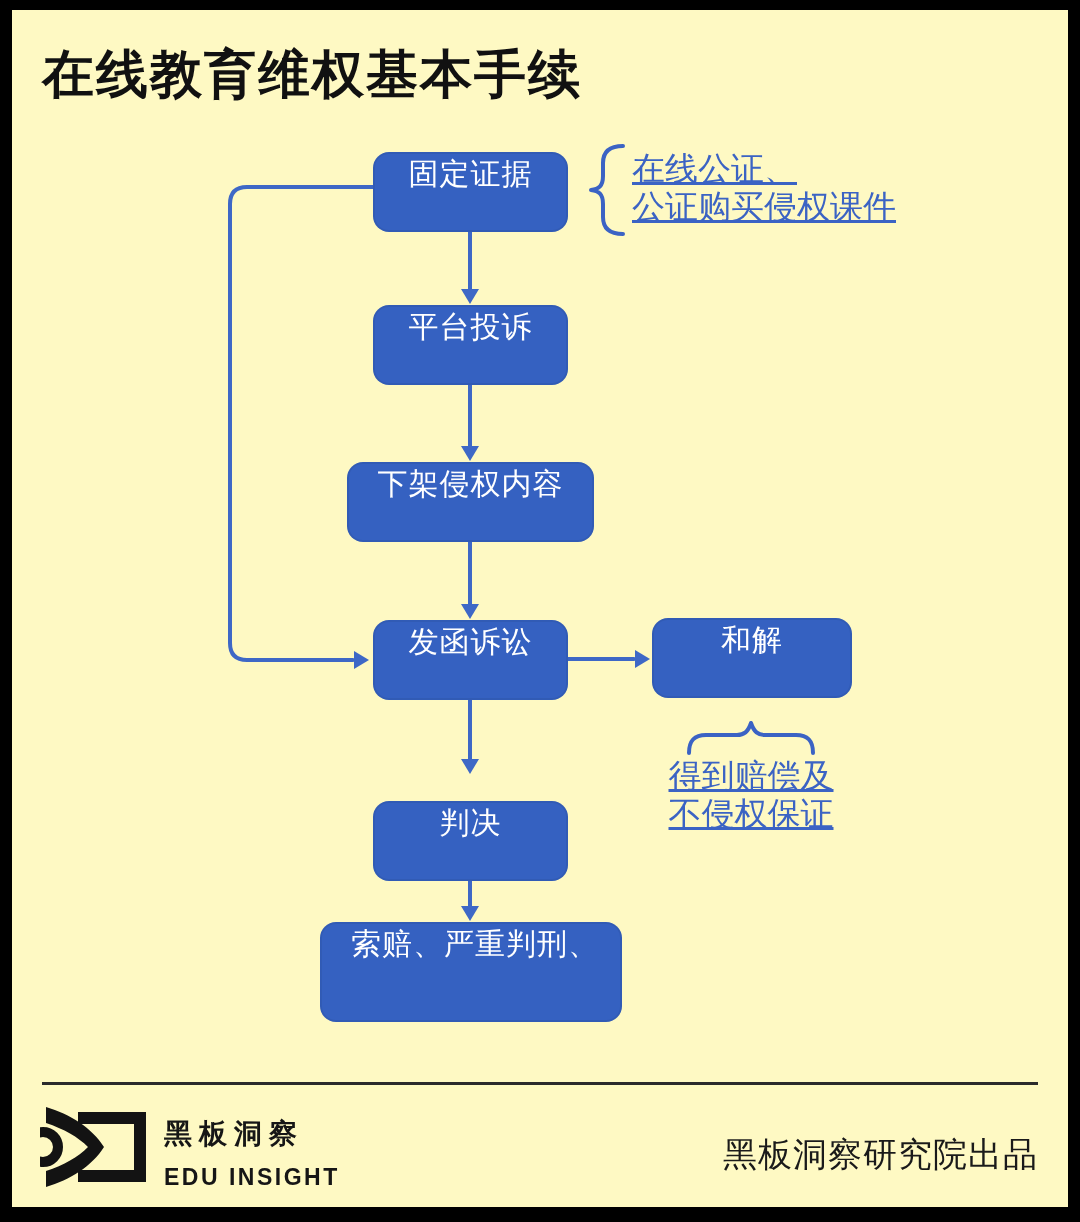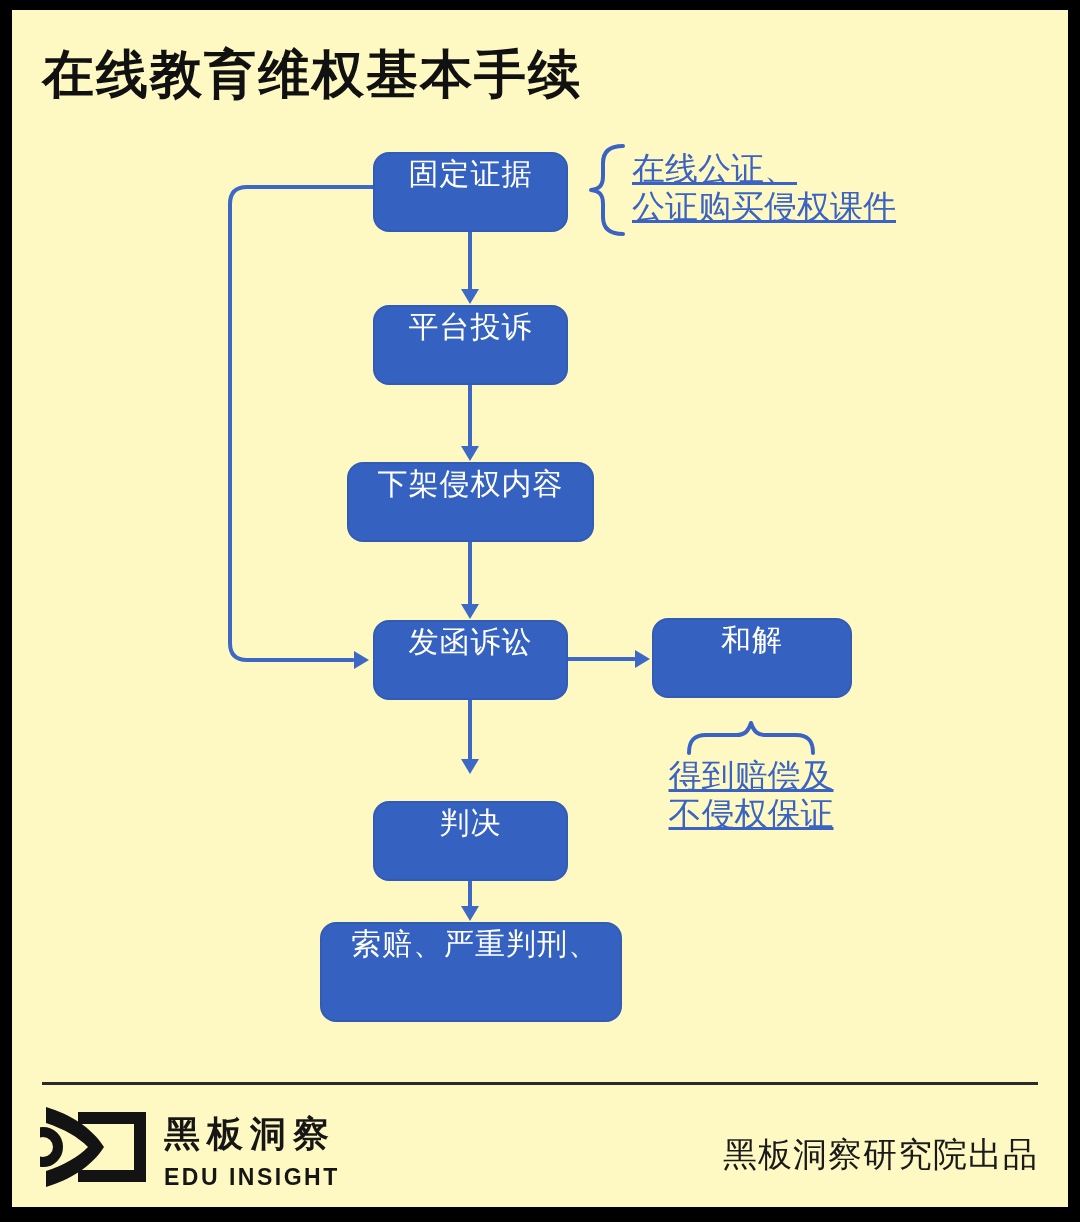--- a/index.html
+++ b/index.html
@@ -28,21 +28,21 @@
     color:var(--box-text);font-size:30px;letter-spacing:1px;
     box-shadow:inset 0 0 0 2px rgba(0,0,0,0.06);
   }
   .node-line{line-height:44px;white-space:nowrap;}
   .annotation{position:absolute;z-index:2;color:var(--annotation-text);font-size:33px;line-height:38px;text-decoration:underline;}
   .annotation.centered{text-align:center;}
   .ann-line{white-space:nowrap;}
   .divider{position:absolute;left:42px;top:1082px;width:996px;height:3px;background:#2b2b2b;z-index:2;}
   .footer-logo{position:absolute;left:40px;top:1106px;width:112px;height:82px;z-index:2;}
   .brand-block{position:absolute;left:164px;top:1112px;z-index:2;}
-  .brand-cn{font-size:36px;font-weight:700;color:#161616;letter-spacing:7px;line-height:44px;}
+  .brand-cn{font-size:28px;font-weight:700;color:#161616;letter-spacing:7px;line-height:44px;}
   .brand-en{font-size:23px;font-weight:700;color:#161616;letter-spacing:2.5px;line-height:26px;margin-top:8px;}
   .credit{position:absolute;right:42px;top:1132px;font-size:34px;color:var(--footer-text);letter-spacing:1px;z-index:2;}
 </style>
 </head>
 <body>
 
 <div class="page">
 
   <svg class="connector-layer" viewBox="0 0 1080 1222" xmlns="http://www.w3.org/2000/svg">
 

